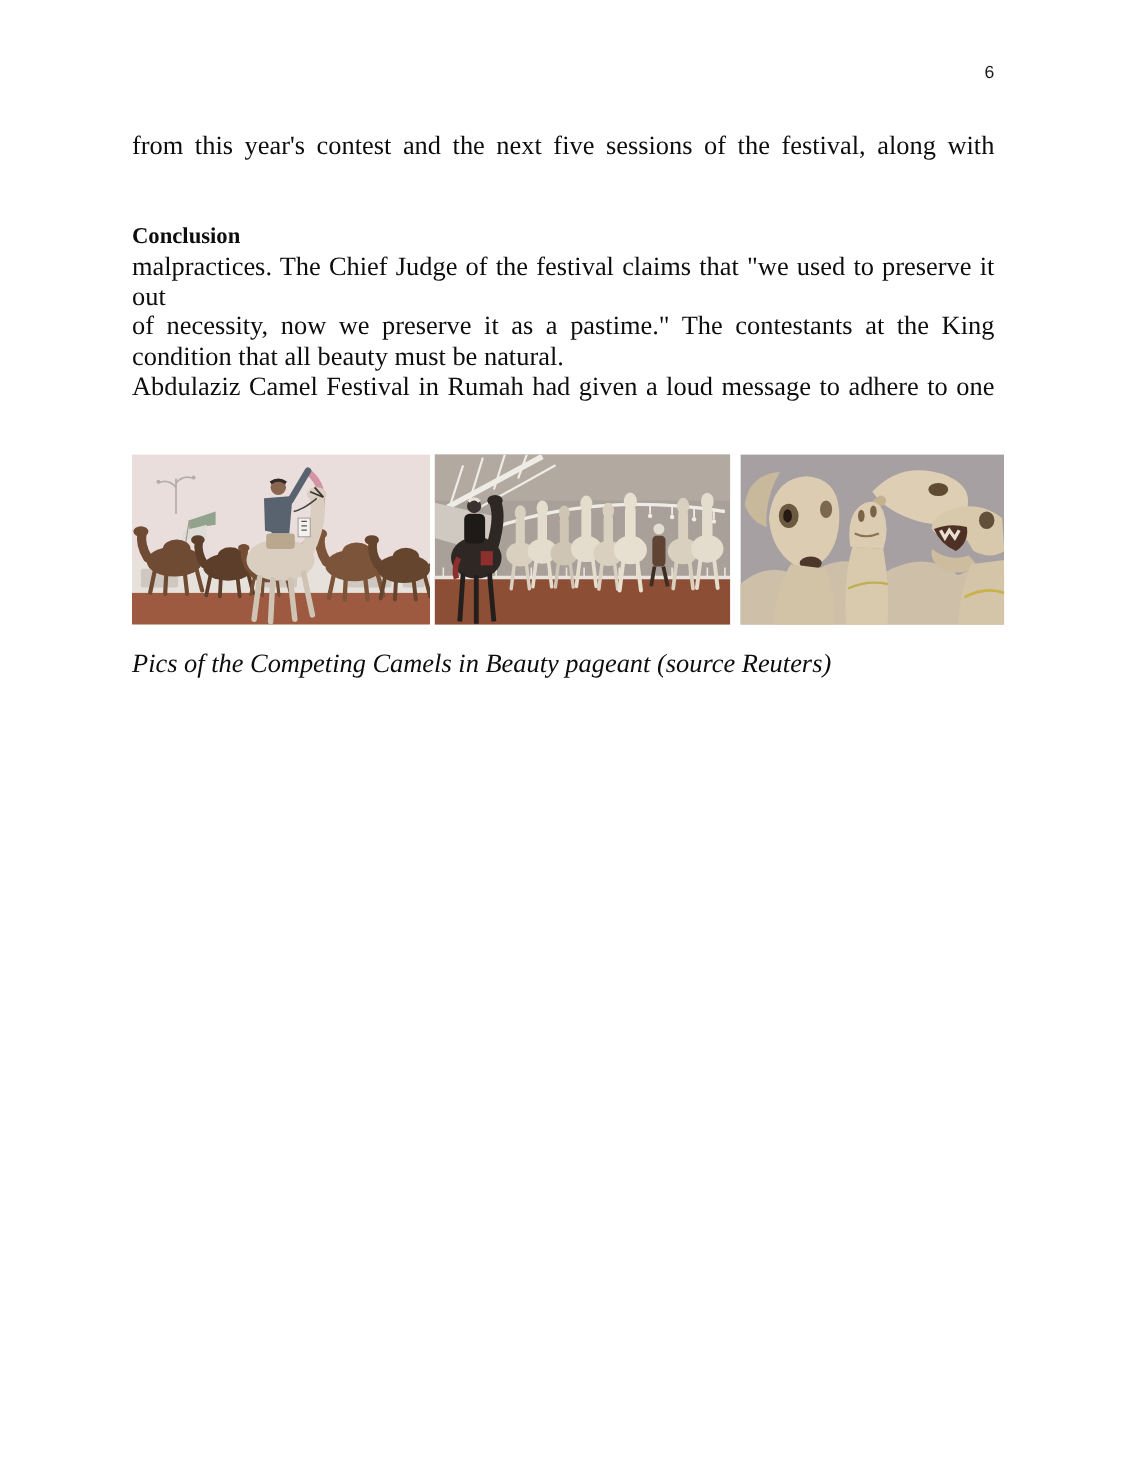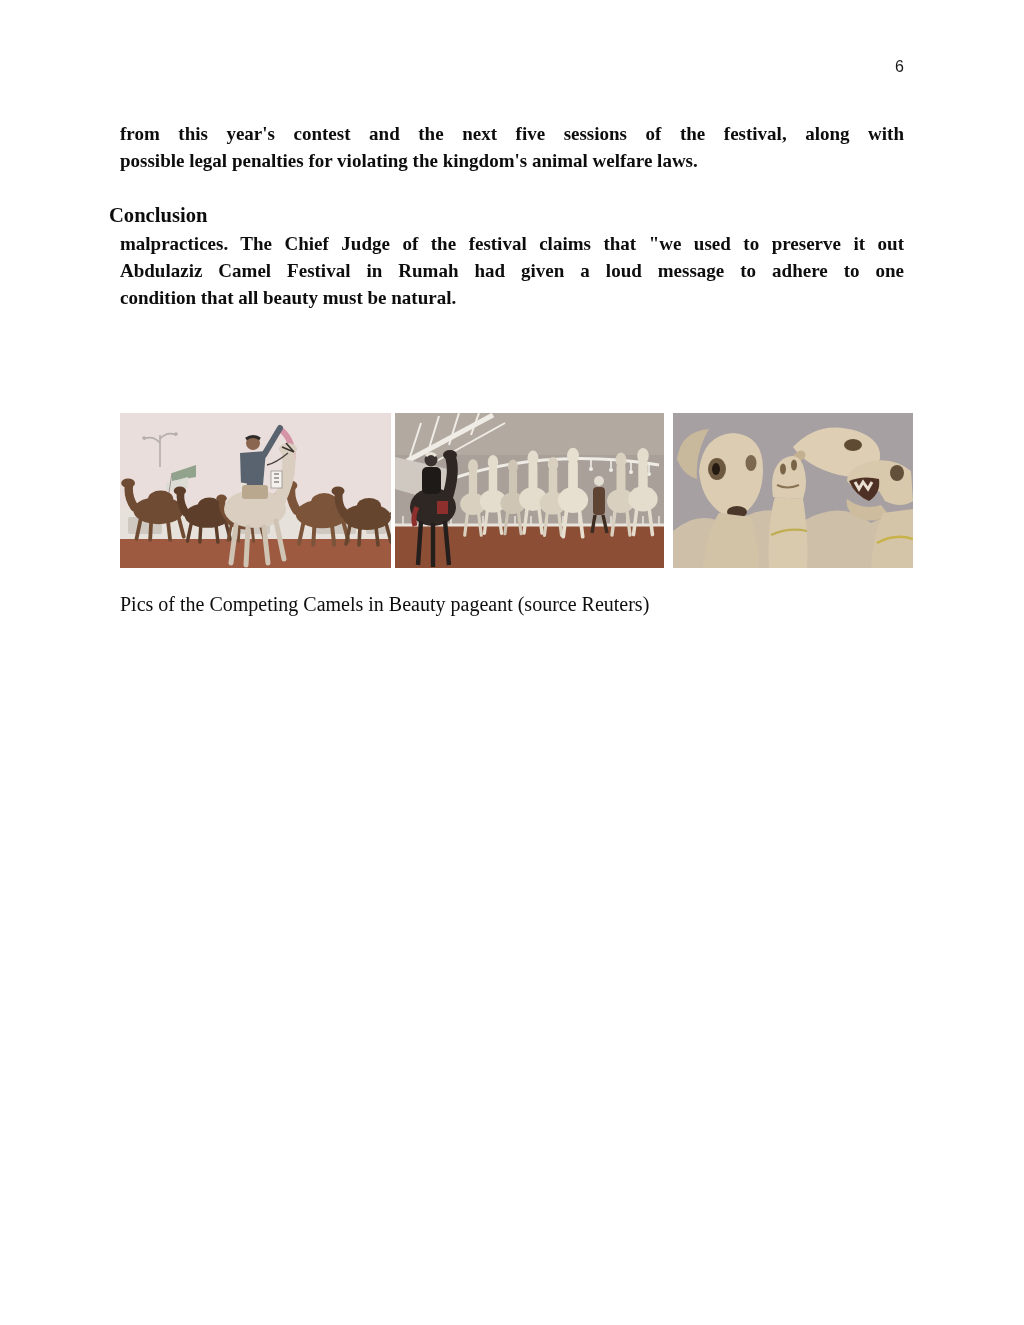--- a/index.html
+++ b/index.html
@@ -19,31 +19,30 @@
     width: 904px;
     text-align: right;
     font-family: "Liberation Sans", sans-serif;
     font-size: 16px;
     color: #1a1a1a;
   }
   .textcol { position: absolute; left: 120px; width: 784px; }
   .para1 { top: 120px; }
   .para2 { top: 230px; }
   .line {
-    font-size: 19px;
+    font-size: 24px;
     line-height: 27.2px;
     text-align: justify;
     text-align-last: justify;
     white-space: normal;
-    font-weight: bold;
   }
   .line.last { text-align: justify; text-align-last: left; }
   .heading {
     position: absolute;
-    left: 109px;
+    left: 120px;
     top: 202px;
     margin: 0;
     font-size: 20.6px;
     font-weight: bold;
     line-height: 27px;
   }
   .photo-row {
     position: absolute;
     left: 120px;
     top: 413px;
@@ -53,42 +52,43 @@
   .photo { position: absolute; top: 0; height: 155px; overflow: hidden; }
   .photo svg { display: block; }
   .photo-1 { left: 0; width: 271px; }
   .photo-2 { left: 275px; width: 269px; }
   .photo-3 { left: 553px; width: 240px; }
   .caption {
     position: absolute;
     left: 120px;
     top: 591px;
     width: 700px;
-    font-size: 20px;
+    font-size: 24px;
+    font-style: italic;
     line-height: 26px;
   }
 </style>
 </head>
 <body>
 
 <div class="page">
 
   <div class="page-number">6</div>
 
   <div class="textcol para1">
     <div class="line">from this year's contest and the next five sessions of the festival, along with</div>
-    <div class="line last">possible legal penalties for violating the kingdom's animal welfare laws.</div>
   </div>
 
   <h2 class="heading">Conclusion</h2>
 
   <div class="textcol para2">
     <div class="line">malpractices. The Chief Judge of the festival claims that "we used to preserve it out</div>
+    <div class="line">of necessity, now we preserve it as a pastime." The contestants at the King</div>
+    <div class="line last">condition that all beauty must be natural.</div>
     <div class="line">Abdulaziz Camel Festival in Rumah had given a loud message to adhere to one</div>
-    <div class="line last">condition that all beauty must be natural.</div>
   </div>
 
   <div class="photo-row">
 
     <div class="photo photo-1">
       <svg width="271" height="155" viewBox="0 0 271 155">
         <rect width="271" height="155" fill="#e9dedb"></rect>
 
         <g stroke="#b5aea8" stroke-width="1.6" fill="none">
           <path d="M40,54 V22"></path>

